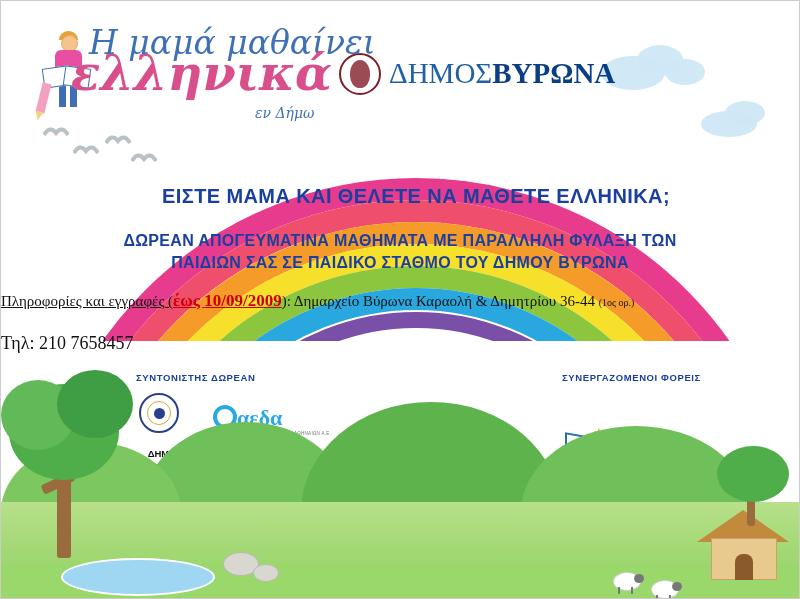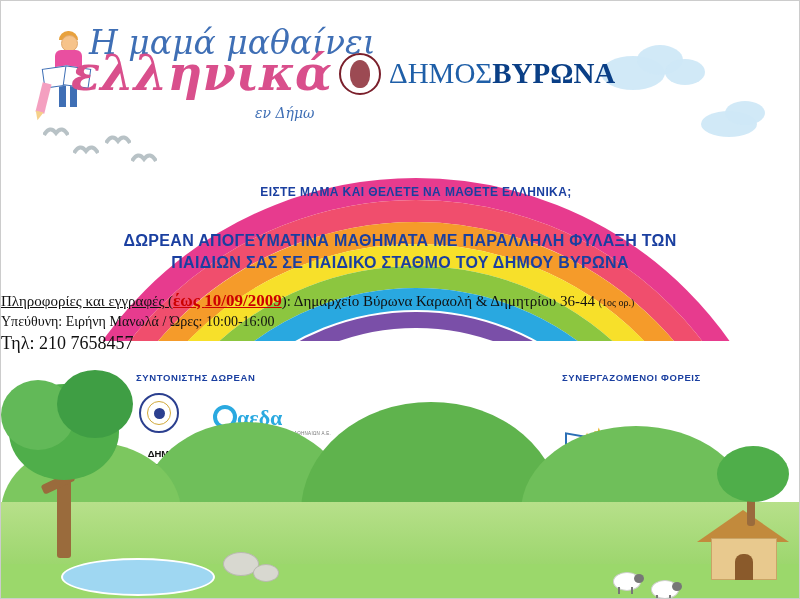--- a/index.html
+++ b/index.html
@@ -210,21 +210,21 @@
   
   .headline {
     position: absolute;
     left: 0; right: 0;
     text-align: center;
     font-family: "Liberation Sans", sans-serif;
     font-weight: bold;
     color: #1a3fa0;
     white-space: nowrap;
   }
-  #line1 { top: 184px; font-size: 12px; letter-spacing: 0.4px; padding-left: 32px; }
+  #line1 { top: 184px; font-size: 20px; letter-spacing: 0.4px; padding-left: 32px; }
   #line2 { top: 231px; font-size: 16px; letter-spacing: 0.3px; }
   #line3 { top: 253px; font-size: 16px; letter-spacing: 0.3px; }
 
   .info-block {
     position: absolute;
     left: 0; right: 0;
     text-align: left;
     font-family: "Liberation Serif", serif;
     color: #111111;
   }
@@ -565,21 +565,20 @@
       </svg>
   </div>
 
   <div class="headline" id="line1">ΕΙΣΤΕ ΜΑΜΑ ΚΑΙ ΘΕΛΕΤΕ ΝΑ ΜΑΘΕΤΕ ΕΛΛΗΝΙΚΑ;</div>
   <div class="headline" id="line2">ΔΩΡΕΑΝ ΑΠΟΓΕΥΜΑΤΙΝΑ ΜΑΘΗΜΑΤΑ ΜΕ ΠΑΡΑΛΛΗΛΗ ΦΥΛΑΞΗ ΤΩΝ</div>
   <div class="headline" id="line3">ΠΑΙΔΙΩΝ ΣΑΣ ΣΕ ΠΑΙΔΙΚΟ ΣΤΑΘΜΟ ΤΟΥ ΔΗΜΟΥ ΒΥΡΩΝΑ</div>
 
   <div class="info-block" id="info1">
     <span class="under">Πληροφορίες και εγγραφές (</span><span class="red under">έως </span><span class="red under">10/09/2009</span><span>): </span><span>Δημαρχείο Βύρωνα Καραολή &amp; Δημητρίου 36-44 </span><span class="small">(1ος ορ.)</span>
   </div>
-  <div class="info-block" id="info2">Υπεύθυνη: Ειρήνη Μανωλά  /  Ώρες: 10:00-16:00</div>
   <div class="info-block" id="info3">Τηλ: 210 7658457</div>
 
   <div class="section-cap" id="cap-left">ΣΥΝΤΟΝΙΣΤΗΣ ΔΩΡΕΑΝ</div>
   <div class="section-cap" id="cap-right">ΣΥΝΕΡΓΑΖΟΜΕΝΟΙ ΦΟΡΕΙΣ</div>
 
   <div class="logo-box" style="left:138px; top:392px;">
     <div class="seal">
         <div class="seal-core"></div>
       </div>
   </div>

